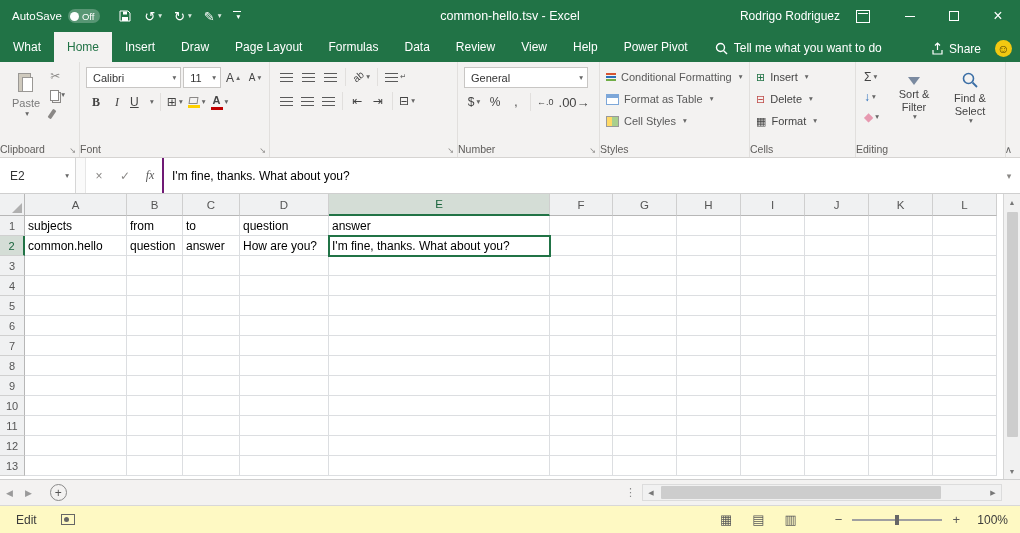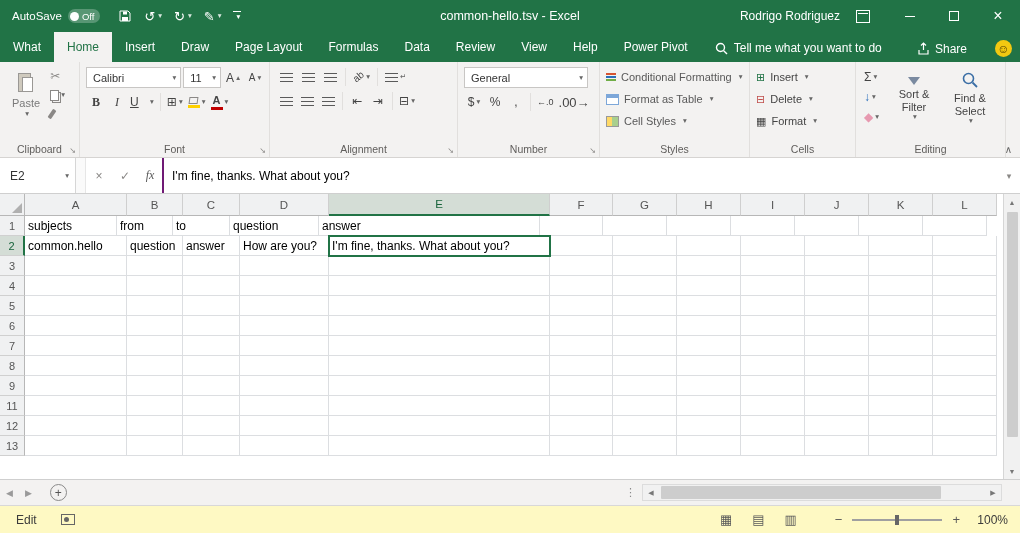--- a/index.html
+++ b/index.html
@@ -28,28 +28,28 @@
   .ic-min{width:10px;border-top:1px solid #fff;display:inline-block}
   .ic-max{width:10px;height:10px;border:1px solid #fff;display:inline-block}
   .ic-close{font-size:16px;line-height:1}
 
   
   .tabrow{height:30px;background:#217346;display:flex;align-items:flex-end;flex:0 0 auto;color:#fff}
   .tabs{display:flex;height:100%;align-items:stretch}
   .rtab{display:flex;align-items:center;padding:0 13px;font-size:12px;white-space:nowrap;cursor:default}
   .rtab.active{background:#f3f2f1;color:#217346}
   .tellme{display:flex;align-items:center;gap:6px;margin-left:14px;margin-bottom:7px;font-size:12px;white-space:nowrap}
-  .tabrow-right{margin-left:auto;display:flex;align-items:center;gap:28px;margin-bottom:5px;padding-right:8px}
+  .tabrow-right{margin-left:auto;display:flex;align-items:center;gap:14px;margin-bottom:5px;padding-right:8px}
   .share{display:flex;align-items:center;gap:5px;font-size:12px}
   .smiley-btn{width:17px;height:17px;border-radius:50%;background:#f2c811;color:#4a3a00;display:flex;align-items:center;justify-content:center;font-size:12px}
 
   
   .ribbon{height:96px;background:#f3f2f1;border-bottom:1px solid #d6d4d2;display:flex;flex:0 0 auto;overflow:hidden;position:relative}
   .rgroup{position:relative;border-right:1px solid #e1dfdd;padding:5px 4px 16px 6px;flex:0 0 auto}
-  .g-label{position:absolute;bottom:2px;left:0;right:0;text-align:center;font-size:10.5px;color:#5f5d5b}
+  .g-label{position:absolute;bottom:2px;left:0;right:0;font-size:10.5px;color:#5f5d5b}
   .launcher{position:absolute;bottom:2px;right:3px;font-size:8px;color:#8a8886}
   .collapse{position:absolute;bottom:2px;right:8px;font-size:10px;color:#666}
   .row{display:flex;align-items:center}
   .col{display:flex;flex-direction:column}
   .sbtn{display:flex;align-items:center;justify-content:center;min-width:20px;height:20px;padding:0 2px;color:#444;font-size:12px;line-height:1}
   .bigbtn{display:flex;flex-direction:column;align-items:center;justify-content:flex-start;padding:2px 6px;color:#444}
   .bigbtn .lbl{font-size:11px;margin-top:3px;text-align:center;line-height:1.15;color:#7a7a7a}
   .paste-icon{position:relative;width:17px;height:22px;display:block}
   .pi-board{position:absolute;left:0;top:1px;width:13px;height:19px;border:1px solid #9a9895;background:#cfcabe}
   .pi-page{position:absolute;left:4px;top:5px;width:11px;height:15px;border:1px solid #9a9895;background:#fff}
@@ -343,21 +343,20 @@
           </span>
         <span class="vline"></span>
         <span class="sbtn">⇤</span>
         <span class="sbtn">⇥</span>
         <span class="vline"></span>
         <span class="sbtn">
             <span>⊟</span>
             <span class="dd">▾</span>
           </span>
       </div>
-      <span class="g-label">Alignment</span>
       <span class="launcher">↘</span>
     </div>
 
     <div class="rgroup" style="width:142px">
       <div class="row1">
         <div class="combo" style="width:124px">
             <span>General</span>
             <span class="dd">▾</span>
           </div>
       </div>
@@ -486,21 +485,21 @@
             <div class="col-hdr" style="width: 64px;">H</div>
             <div class="col-hdr" style="width: 64px;">I</div>
             <div class="col-hdr" style="width: 64px;">J</div>
             <div class="col-hdr" style="width: 64px;">K</div>
             <div class="col-hdr" style="width: 64px;">L</div>
           </div>
       </div>
       <div id="grid-rows">
           <div class="grid-row">
             <div class="row-hdr">1</div>
-            <div class="cell" style="width: 92px;">subjects</div>
+            <div class="cell" style="width: 102px;">subjects</div>
             <div class="cell" style="width: 56px;">from</div>
             <div class="cell" style="width: 57px; text-align: right;">to</div>
             <div class="cell" style="width: 89px;">question</div>
             <div class="cell" style="width: 221px;">answer</div>
             <div class="cell" style="width: 63px;"></div>
             <div class="cell" style="width: 64px;"></div>
             <div class="cell" style="width: 64px;"></div>
             <div class="cell" style="width: 64px;"></div>
             <div class="cell" style="width: 64px;"></div>
             <div class="cell" style="width: 64px;"></div>
@@ -606,20 +605,35 @@
             <div class="cell" style="width: 63px;"></div>
             <div class="cell" style="width: 64px;"></div>
             <div class="cell" style="width: 64px;"></div>
             <div class="cell" style="width: 64px;"></div>
             <div class="cell" style="width: 64px;"></div>
             <div class="cell" style="width: 64px;"></div>
             <div class="cell" style="width: 64px;"></div>
           </div>
           <div class="grid-row">
             <div class="row-hdr">9</div>
+            <div class="cell" style="width: 102px;"></div>
+            <div class="cell" style="width: 56px;"></div>
+            <div class="cell" style="width: 57px;"></div>
+            <div class="cell" style="width: 89px;"></div>
+            <div class="cell" style="width: 221px;"></div>
+            <div class="cell" style="width: 63px;"></div>
+            <div class="cell" style="width: 64px;"></div>
+            <div class="cell" style="width: 64px;"></div>
+            <div class="cell" style="width: 64px;"></div>
+            <div class="cell" style="width: 64px;"></div>
+            <div class="cell" style="width: 64px;"></div>
+            <div class="cell" style="width: 64px;"></div>
+          </div>
+          <div class="grid-row">
+            <div class="row-hdr">10</div>
             <div class="cell" style="width: 102px;"></div>
             <div class="cell" style="width: 56px;"></div>
             <div class="cell" style="width: 57px;"></div>
             <div class="cell" style="width: 89px;"></div>
             <div class="cell" style="width: 221px;"></div>
             <div class="cell" style="width: 63px;"></div>
             <div class="cell" style="width: 64px;"></div>
             <div class="cell" style="width: 64px;"></div>
             <div class="cell" style="width: 64px;"></div>
             <div class="cell" style="width: 64px;"></div>

